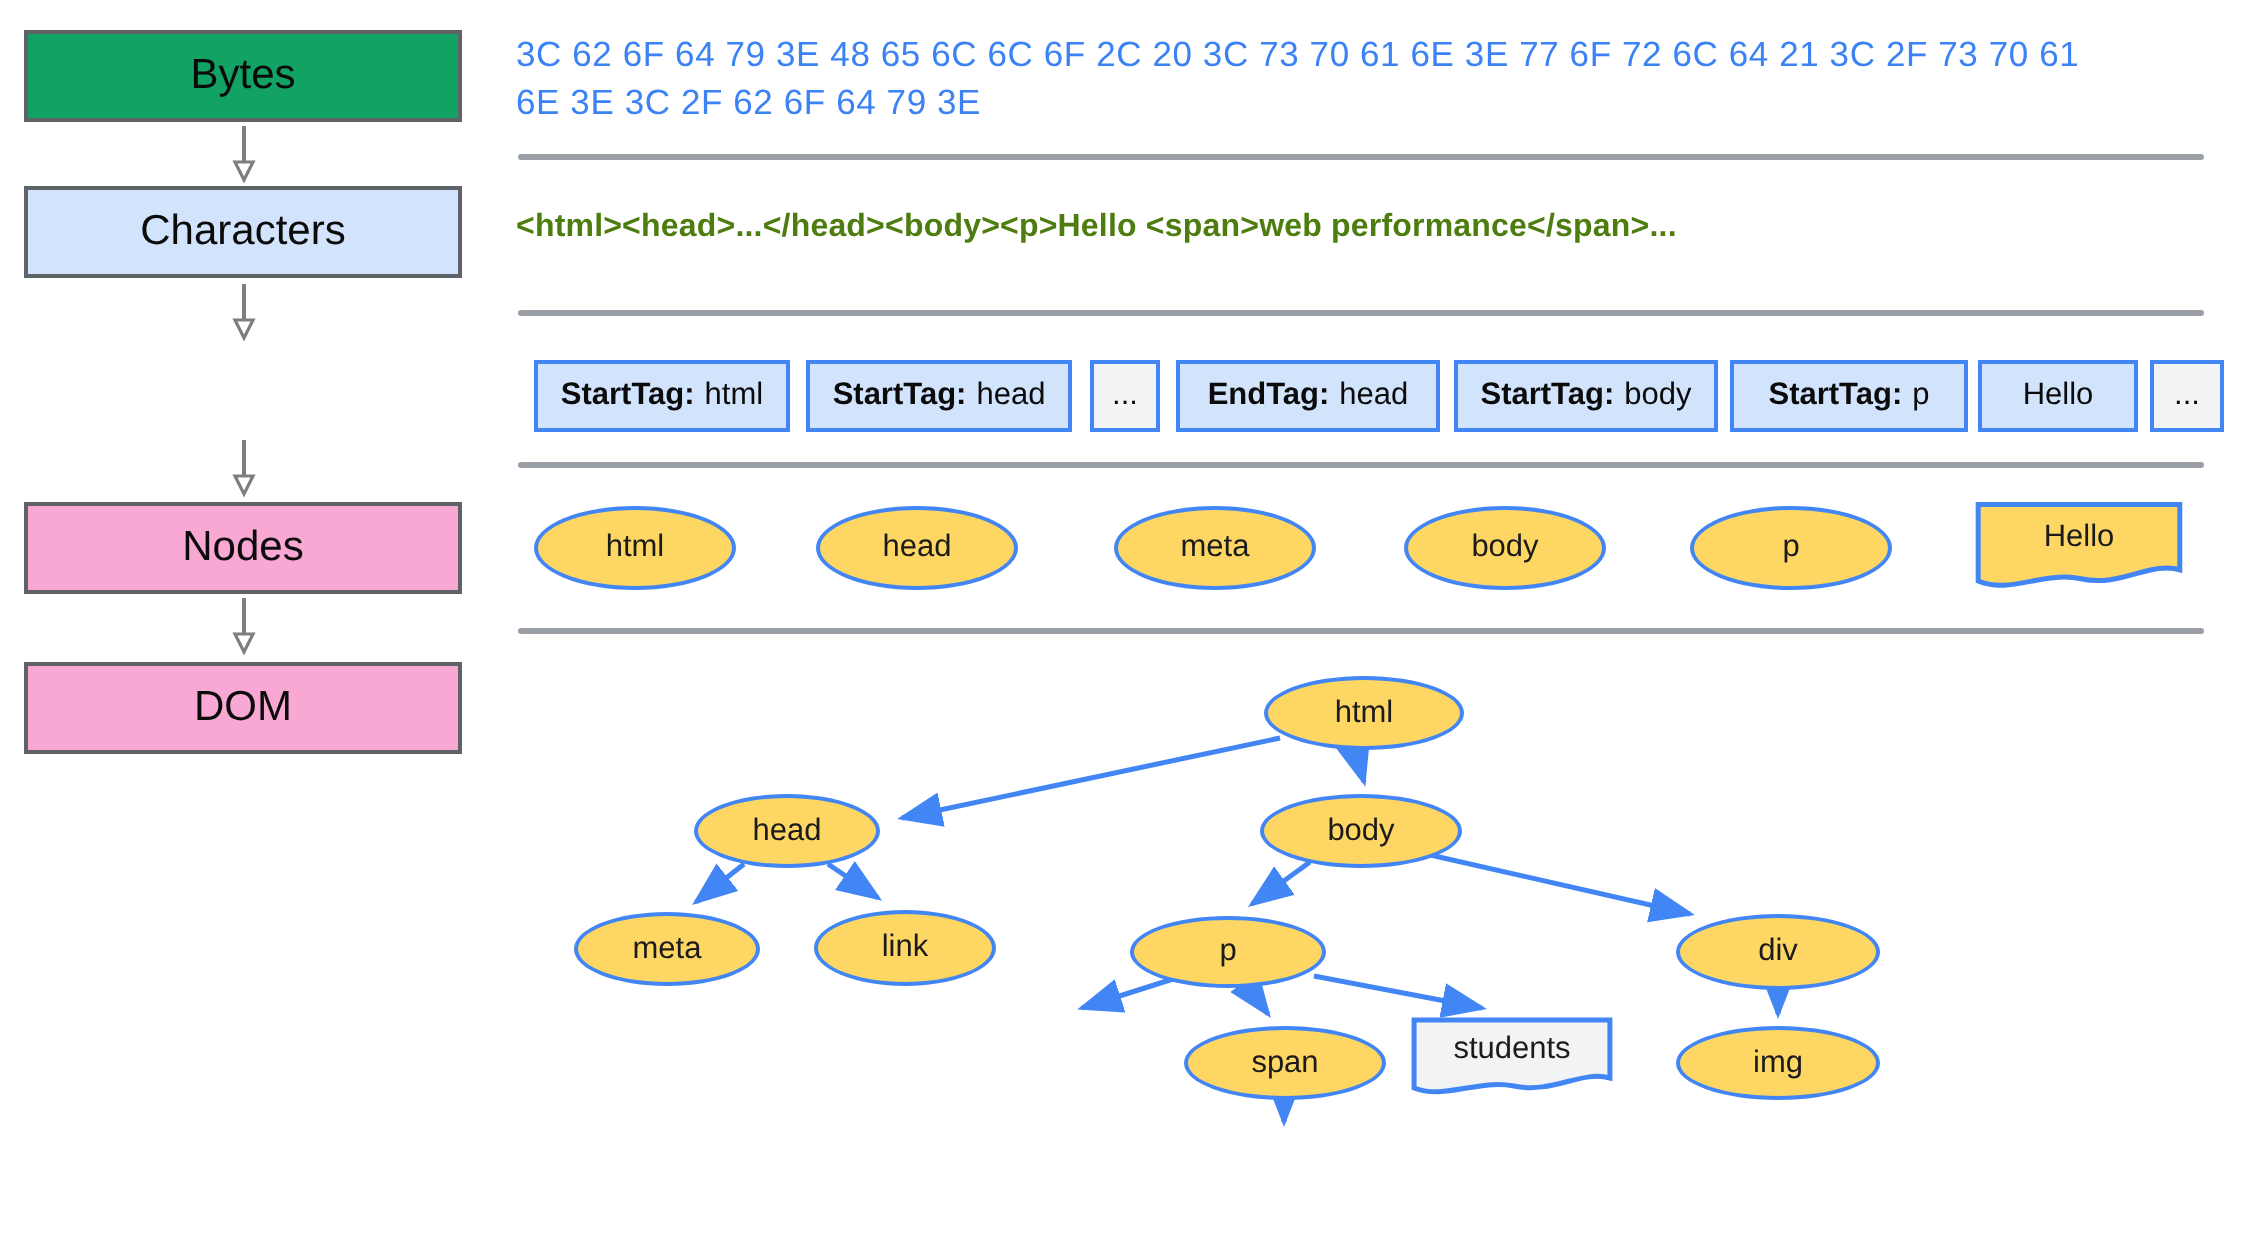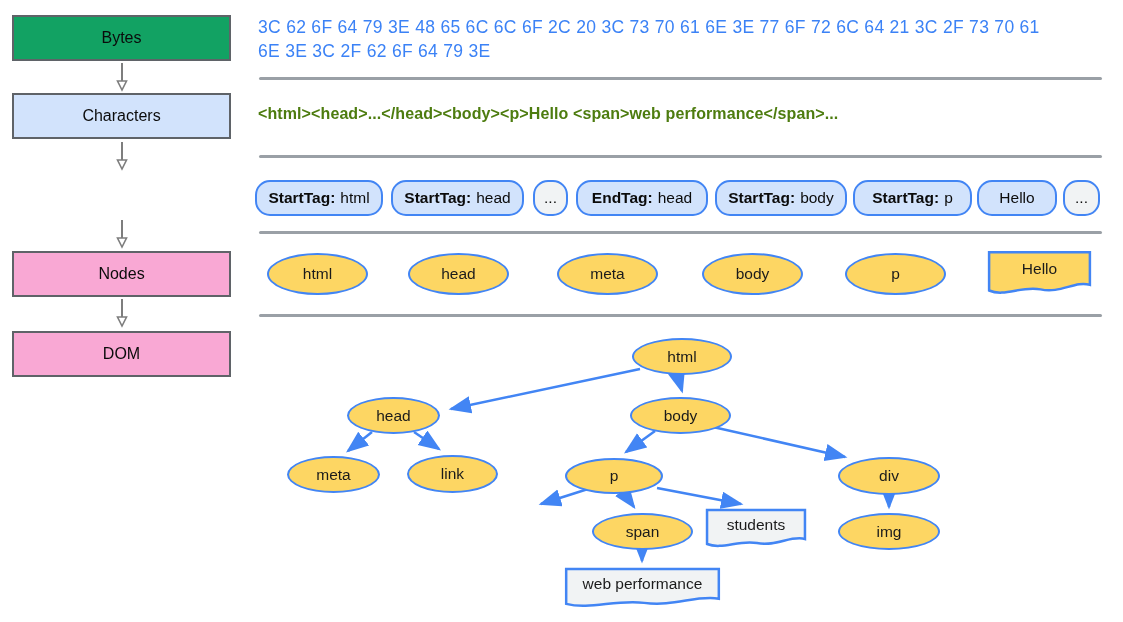--- a/index.html
+++ b/index.html
@@ -6,42 +6,42 @@
   .stage{
     position:relative;width:1123px;height:622px;background:#fff;overflow:hidden;
     font-family:"Liberation Sans", sans-serif;color:#111;
   }
   svg.overlay{position:absolute;left:0;top:0;width:1123px;height:622px;pointer-events:none;}
 
   
   .stagebox{
     position:absolute;left:12px;width:219px;height:46px;box-sizing:border-box;
     border:2px solid #5F6368;display:flex;align-items:center;justify-content:center;
-    font-size:16px;color:#0b0b0b;
+    font-size:21px;color:#0b0b0b;
   }
   .fill-green{background:#12A263;}
   .fill-blue{background:#D2E3FC;}
   .fill-yellow{background:#f9a8d4;}
 
   
   .sep{position:absolute;left:259px;width:843px;height:3px;background:#9AA0A6;border-radius:2px;}
 
   
   .bytes-text{
     position:absolute;left:258px;top:15px;width:812px;
     font-size:17.5px;line-height:24px;font-weight:500;letter-spacing:.3px;
     white-space:pre-line;color:#3b82f6;
   }
   .chars-text{position:absolute;left:258px;top:105px;font-size:16px;font-weight:700;color:#4d7c0f;letter-spacing:.1px;}
 
   
   .token{
     position:absolute;top:180px;height:36px;box-sizing:border-box;
-    border:2.5px solid #4285F4;border-radius:15px;background:#D2E3FC;
-    display:flex;align-items:center;justify-content:center;font-size:15.5px;color:#0b0b0b;
+    border:2.5px solid #4285F4;border-radius:0;background:#D2E3FC;
+    display:flex;align-items:center;justify-content:center;font-size:15.5px;color:#0b0b0b;margin-left:12px;
   }
   .token.muted{background:#F1F3F4;}
   .token .lbl{font-weight:700;margin-right:5px;}
   .token .lbl:empty{display:none;margin:0;}
 
   
   .ellipse{
     position:absolute;box-sizing:border-box;border:2.5px solid #4285F4;border-radius:50%;
     background:#FDD663;display:flex;align-items:center;justify-content:center;
     font-size:15.5px;color:#1b1b1b;
@@ -161,20 +161,14 @@
   <div class="ellipse" style="left:565px;top:458px;width:98px;height:36px">p</div>
   <div class="ellipse" style="left:838px;top:457px;width:102px;height:38px">div</div>
   <div class="ellipse" style="left:592px;top:513px;width:101px;height:37px">span</div>
   <div class="flag gray" style="left:705px;top:508px;width:102px;height:40px">
     <svg viewBox="0 0 100 40" preserveAspectRatio="none">
       <path d="M2 2 L98 2 L98 31 C84 27 70 39 51 35 C33 31.5 17 42 2 36 Z"></path>
     </svg>
     <span class="flag-label">students</span>
   </div>
   <div class="ellipse" style="left:838px;top:513px;width:102px;height:37px">img</div>
-  <div class="flag gray" style="left:563px;top:567px;width:159px;height:41px">
-    <svg viewBox="0 0 100 40" preserveAspectRatio="none">
-      <path d="M2 2 L98 2 L98 31 C84 27 70 39 51 35 C33 31.5 17 42 2 36 Z"></path>
-    </svg>
-    <span class="flag-label">web performance</span>
-  </div>
 
 </div>
 
 </body></html>

